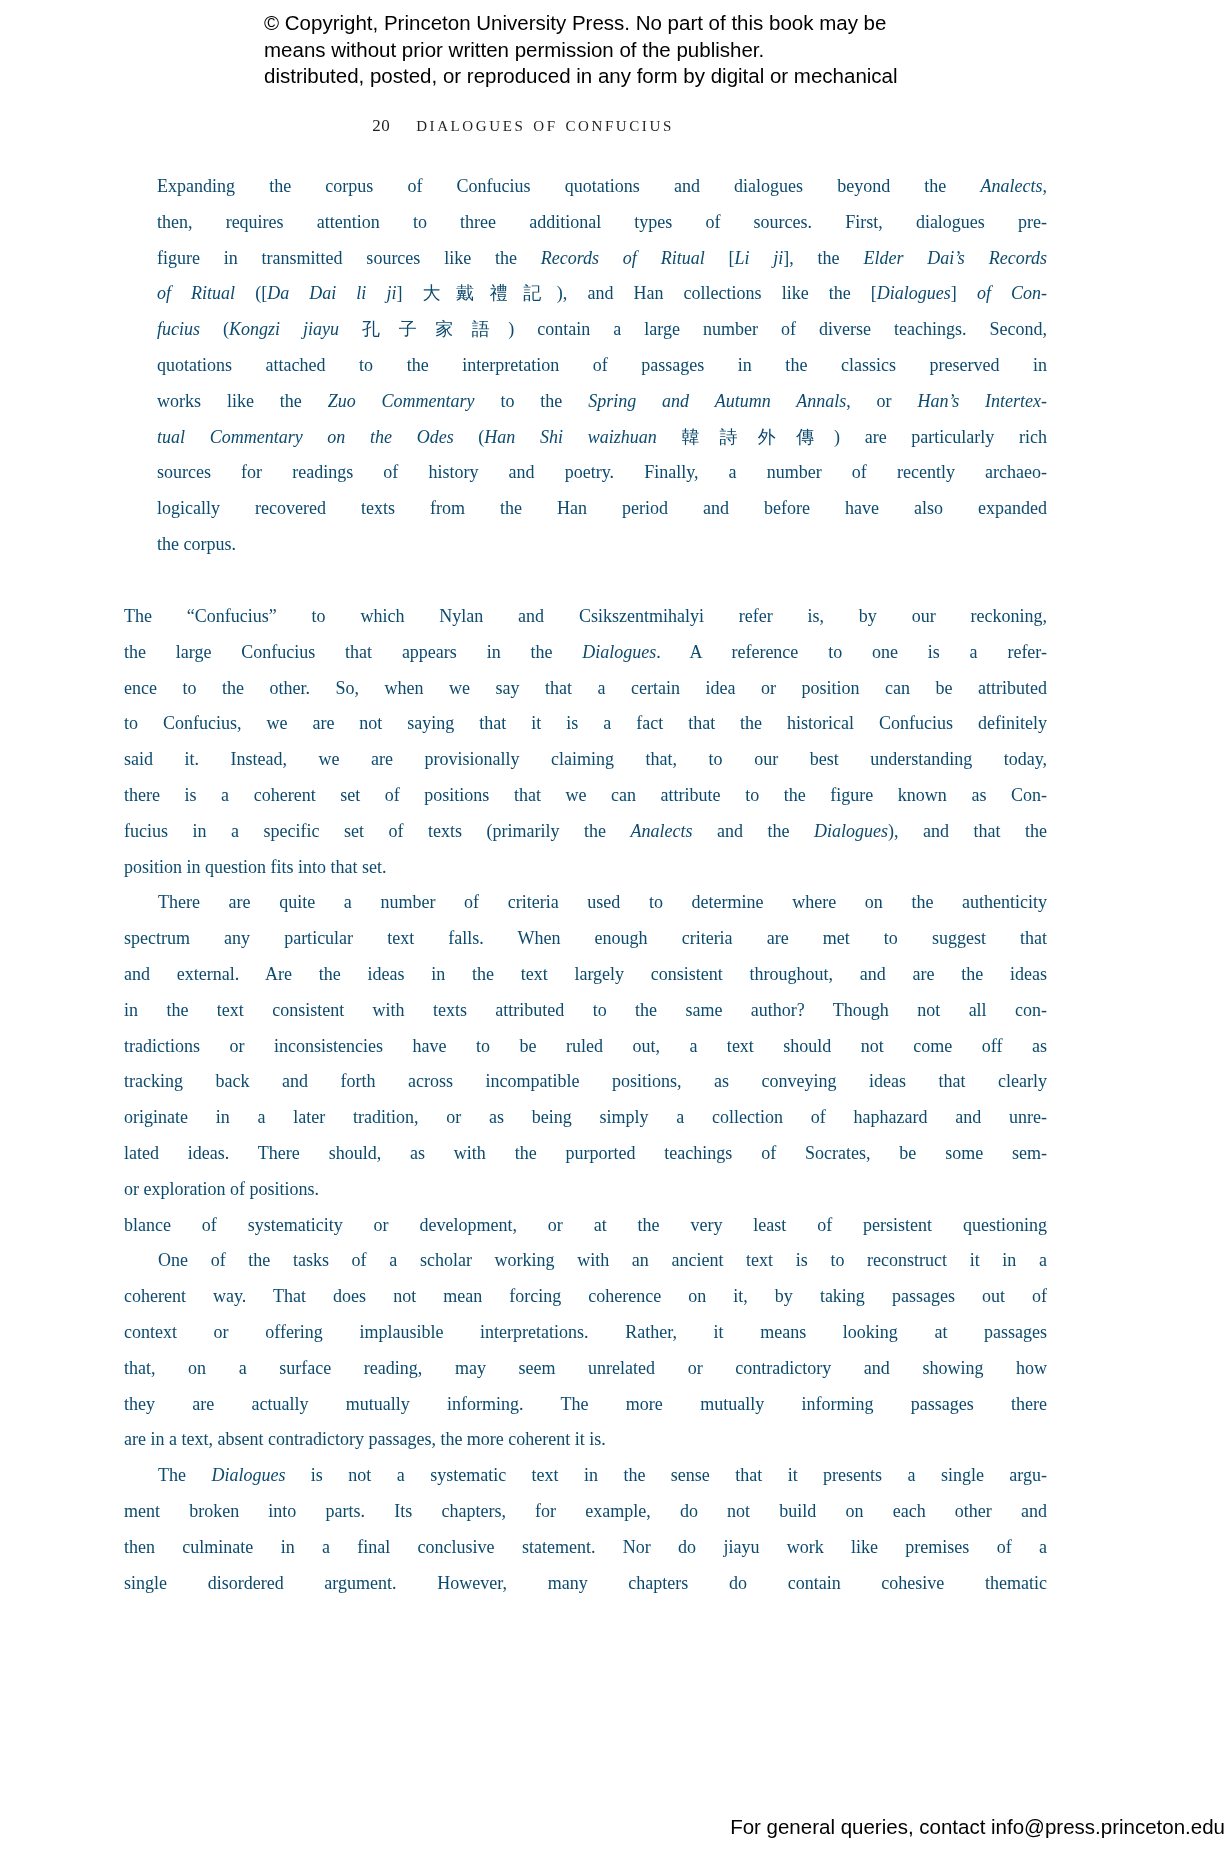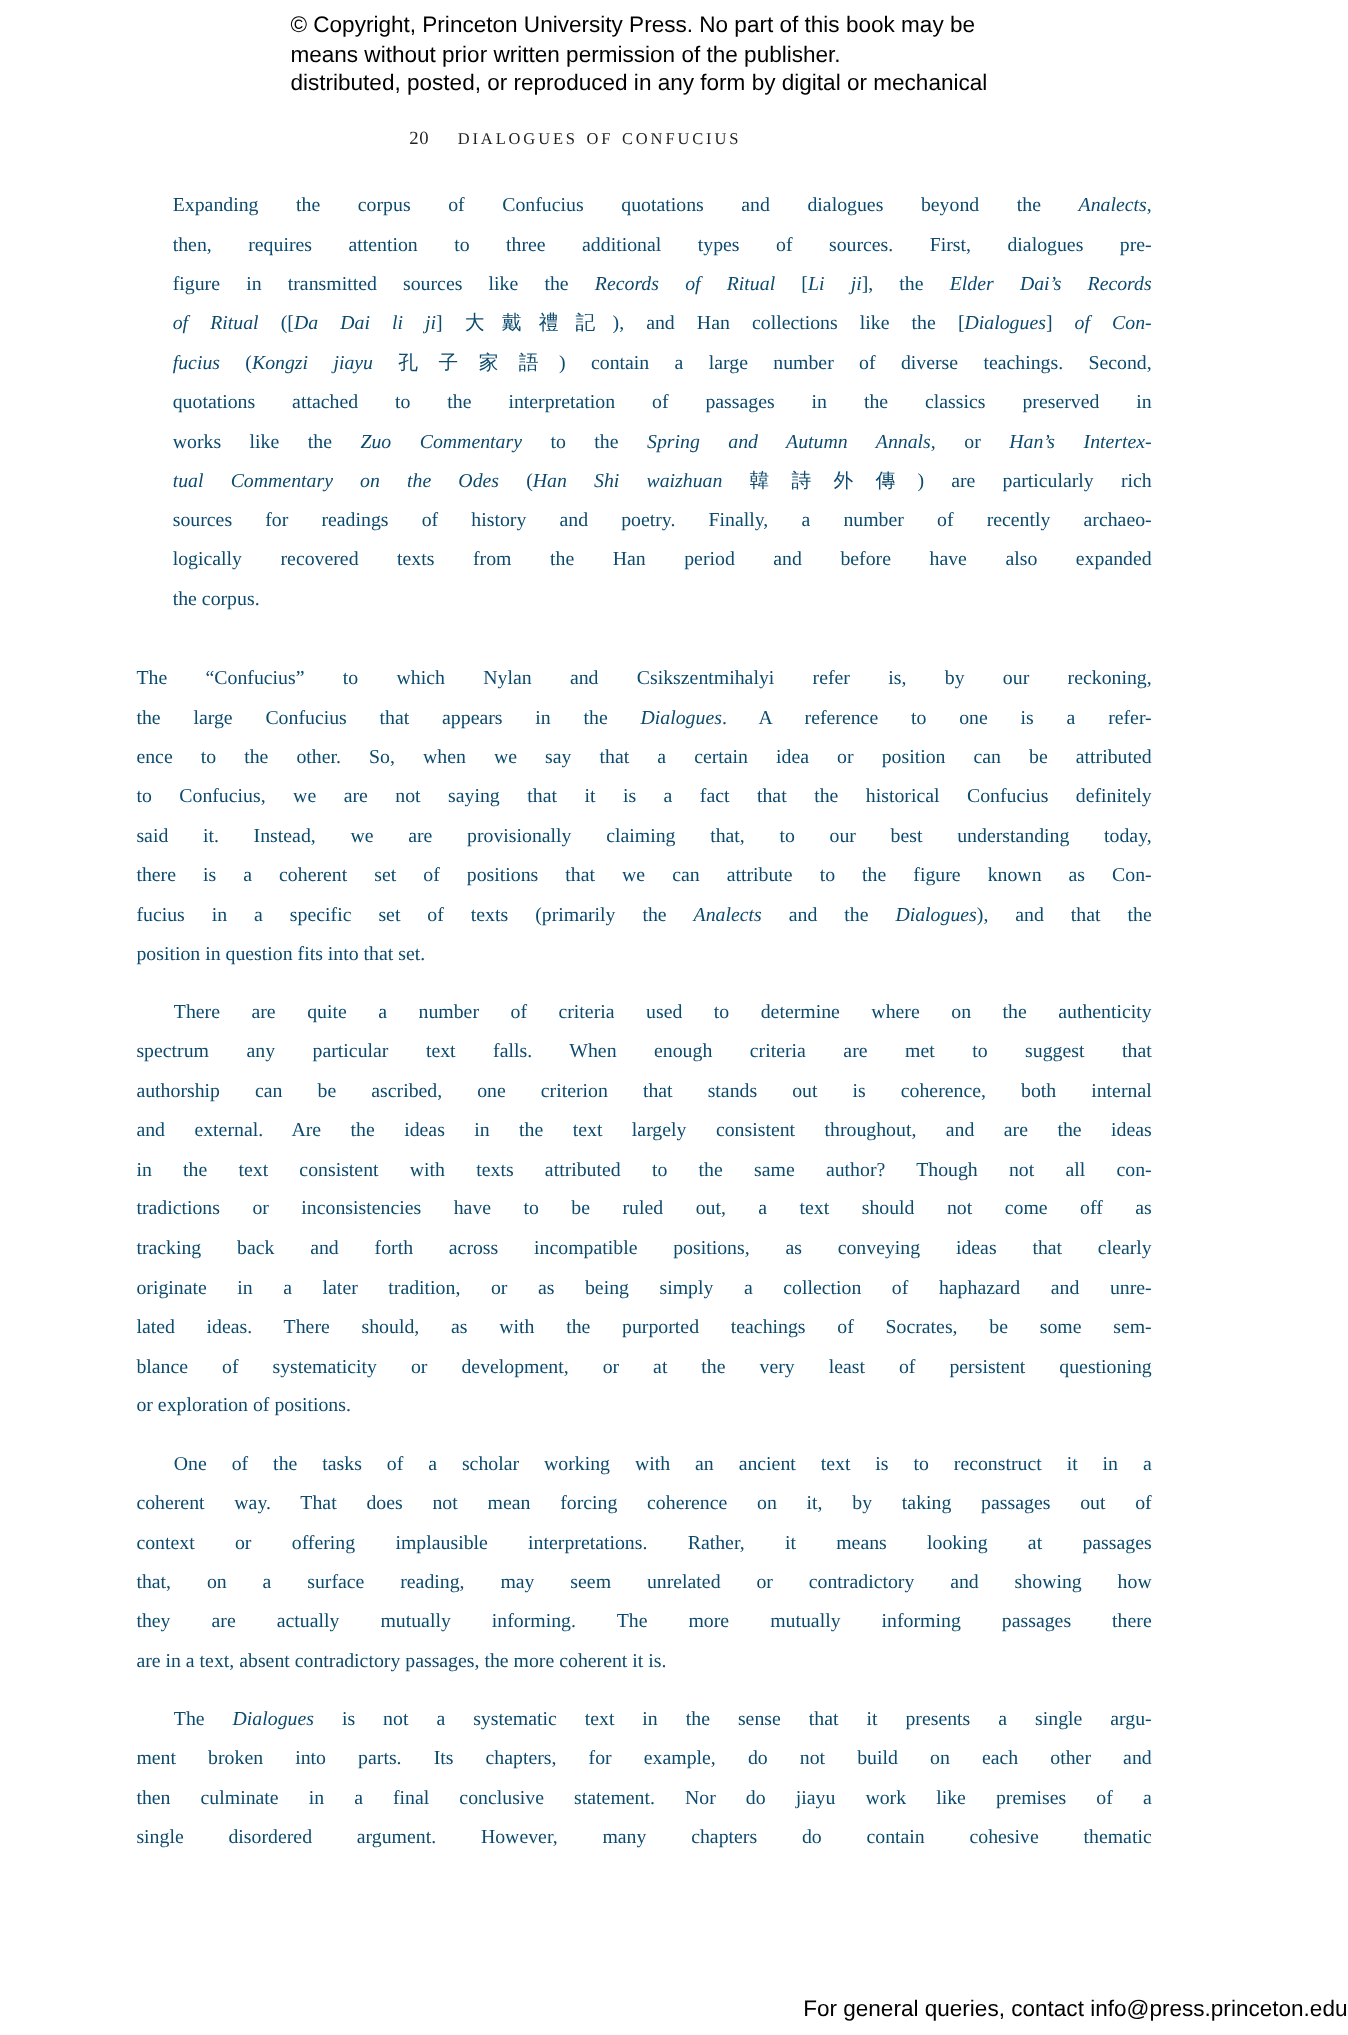--- a/index.html
+++ b/index.html
@@ -18,21 +18,21 @@
   .runhead .title { font-variant: small-caps; text-transform: lowercase; font-size: 21px; letter-spacing: 2.6px; }
   .text {
     position: absolute;
     font-family: "Liberation Serif", serif; font-size: 18px; line-height: 35.8px;
     color: #0c4a6e;
   }
   .blockquote { left: 157px; width: 890px; top: 169px; }
   .body { left: 124px; width: 923px; top: 599px; }
   .line { display: block; white-space: nowrap; text-align: justify; text-align-last: justify; height: 35.8px; overflow: visible; }
   .line.last { text-align-last: left; }
-  .line.indent { padding-left: 34px; margin-top: 17px; }
+  .line.indent { padding-left: 34px; }
   em { font-style: italic; }
   .footer {
     position: absolute; left: 0; width: 1225px; top: 1815px; text-align: right;
     font-family: "Liberation Sans", sans-serif; font-size: 20.5px; color: #000;
   }
 </style>
 </head>
 <body>
 
 <div class="copyright">
@@ -66,29 +66,28 @@
       <span class="line"><span>ence to the other. So, when we say that a certain idea or position can be attributed</span></span>
       <span class="line"><span>to Confucius, we are not saying that it is a fact that the historical Confucius definitely</span></span>
       <span class="line"><span>said it. Instead, we are provisionally claiming that, to our best understanding today,</span></span>
       <span class="line"><span>there is a coherent set of positions that we can attribute to the figure known as Con-</span></span>
       <span class="line"><span>fucius in a specific set of texts (primarily the </span><em>Analects</em><span> and the </span><em>Dialogues</em><span>), and that the</span></span>
       <span class="line last"><span>position in question fits into that set.</span></span>
     </div>
     <div>
       <span class="line indent"><span>There are quite a number of criteria used to determine where on the authenticity</span></span>
       <span class="line"><span>spectrum any particular text falls. When enough criteria are met to suggest that</span></span>
-      <span class="line"><span>authorship can be ascribed, one criterion that stands out is coherence, both internal</span></span>
       <span class="line"><span>and external. Are the ideas in the text largely consistent throughout, and are the ideas</span></span>
       <span class="line"><span>in the text consistent with texts attributed to the same author? Though not all con-</span></span>
       <span class="line"><span>tradictions or inconsistencies have to be ruled out, a text should not come off as</span></span>
       <span class="line"><span>tracking back and forth across incompatible positions, as conveying ideas that clearly</span></span>
       <span class="line"><span>originate in a later tradition, or as being simply a collection of haphazard and unre-</span></span>
       <span class="line"><span>lated ideas. There should, as with the purported teachings of Socrates, be some sem-</span></span>
+      <span class="line last"><span>or exploration of positions.</span></span>
       <span class="line"><span>blance of systematicity or development, or at the very least of persistent questioning</span></span>
-      <span class="line last"><span>or exploration of positions.</span></span>
     </div>
     <div>
       <span class="line indent"><span>One of the tasks of a scholar working with an ancient text is to reconstruct it in a</span></span>
       <span class="line"><span>coherent way. That does not mean forcing coherence on it, by taking passages out of</span></span>
       <span class="line"><span>context or offering implausible interpretations. Rather, it means looking at passages</span></span>
       <span class="line"><span>that, on a surface reading, may seem unrelated or contradictory and showing how</span></span>
       <span class="line"><span>they are actually mutually informing. The more mutually informing passages there</span></span>
       <span class="line last"><span>are in a text, absent contradictory passages, the more coherent it is.</span></span>
     </div>
     <div>

